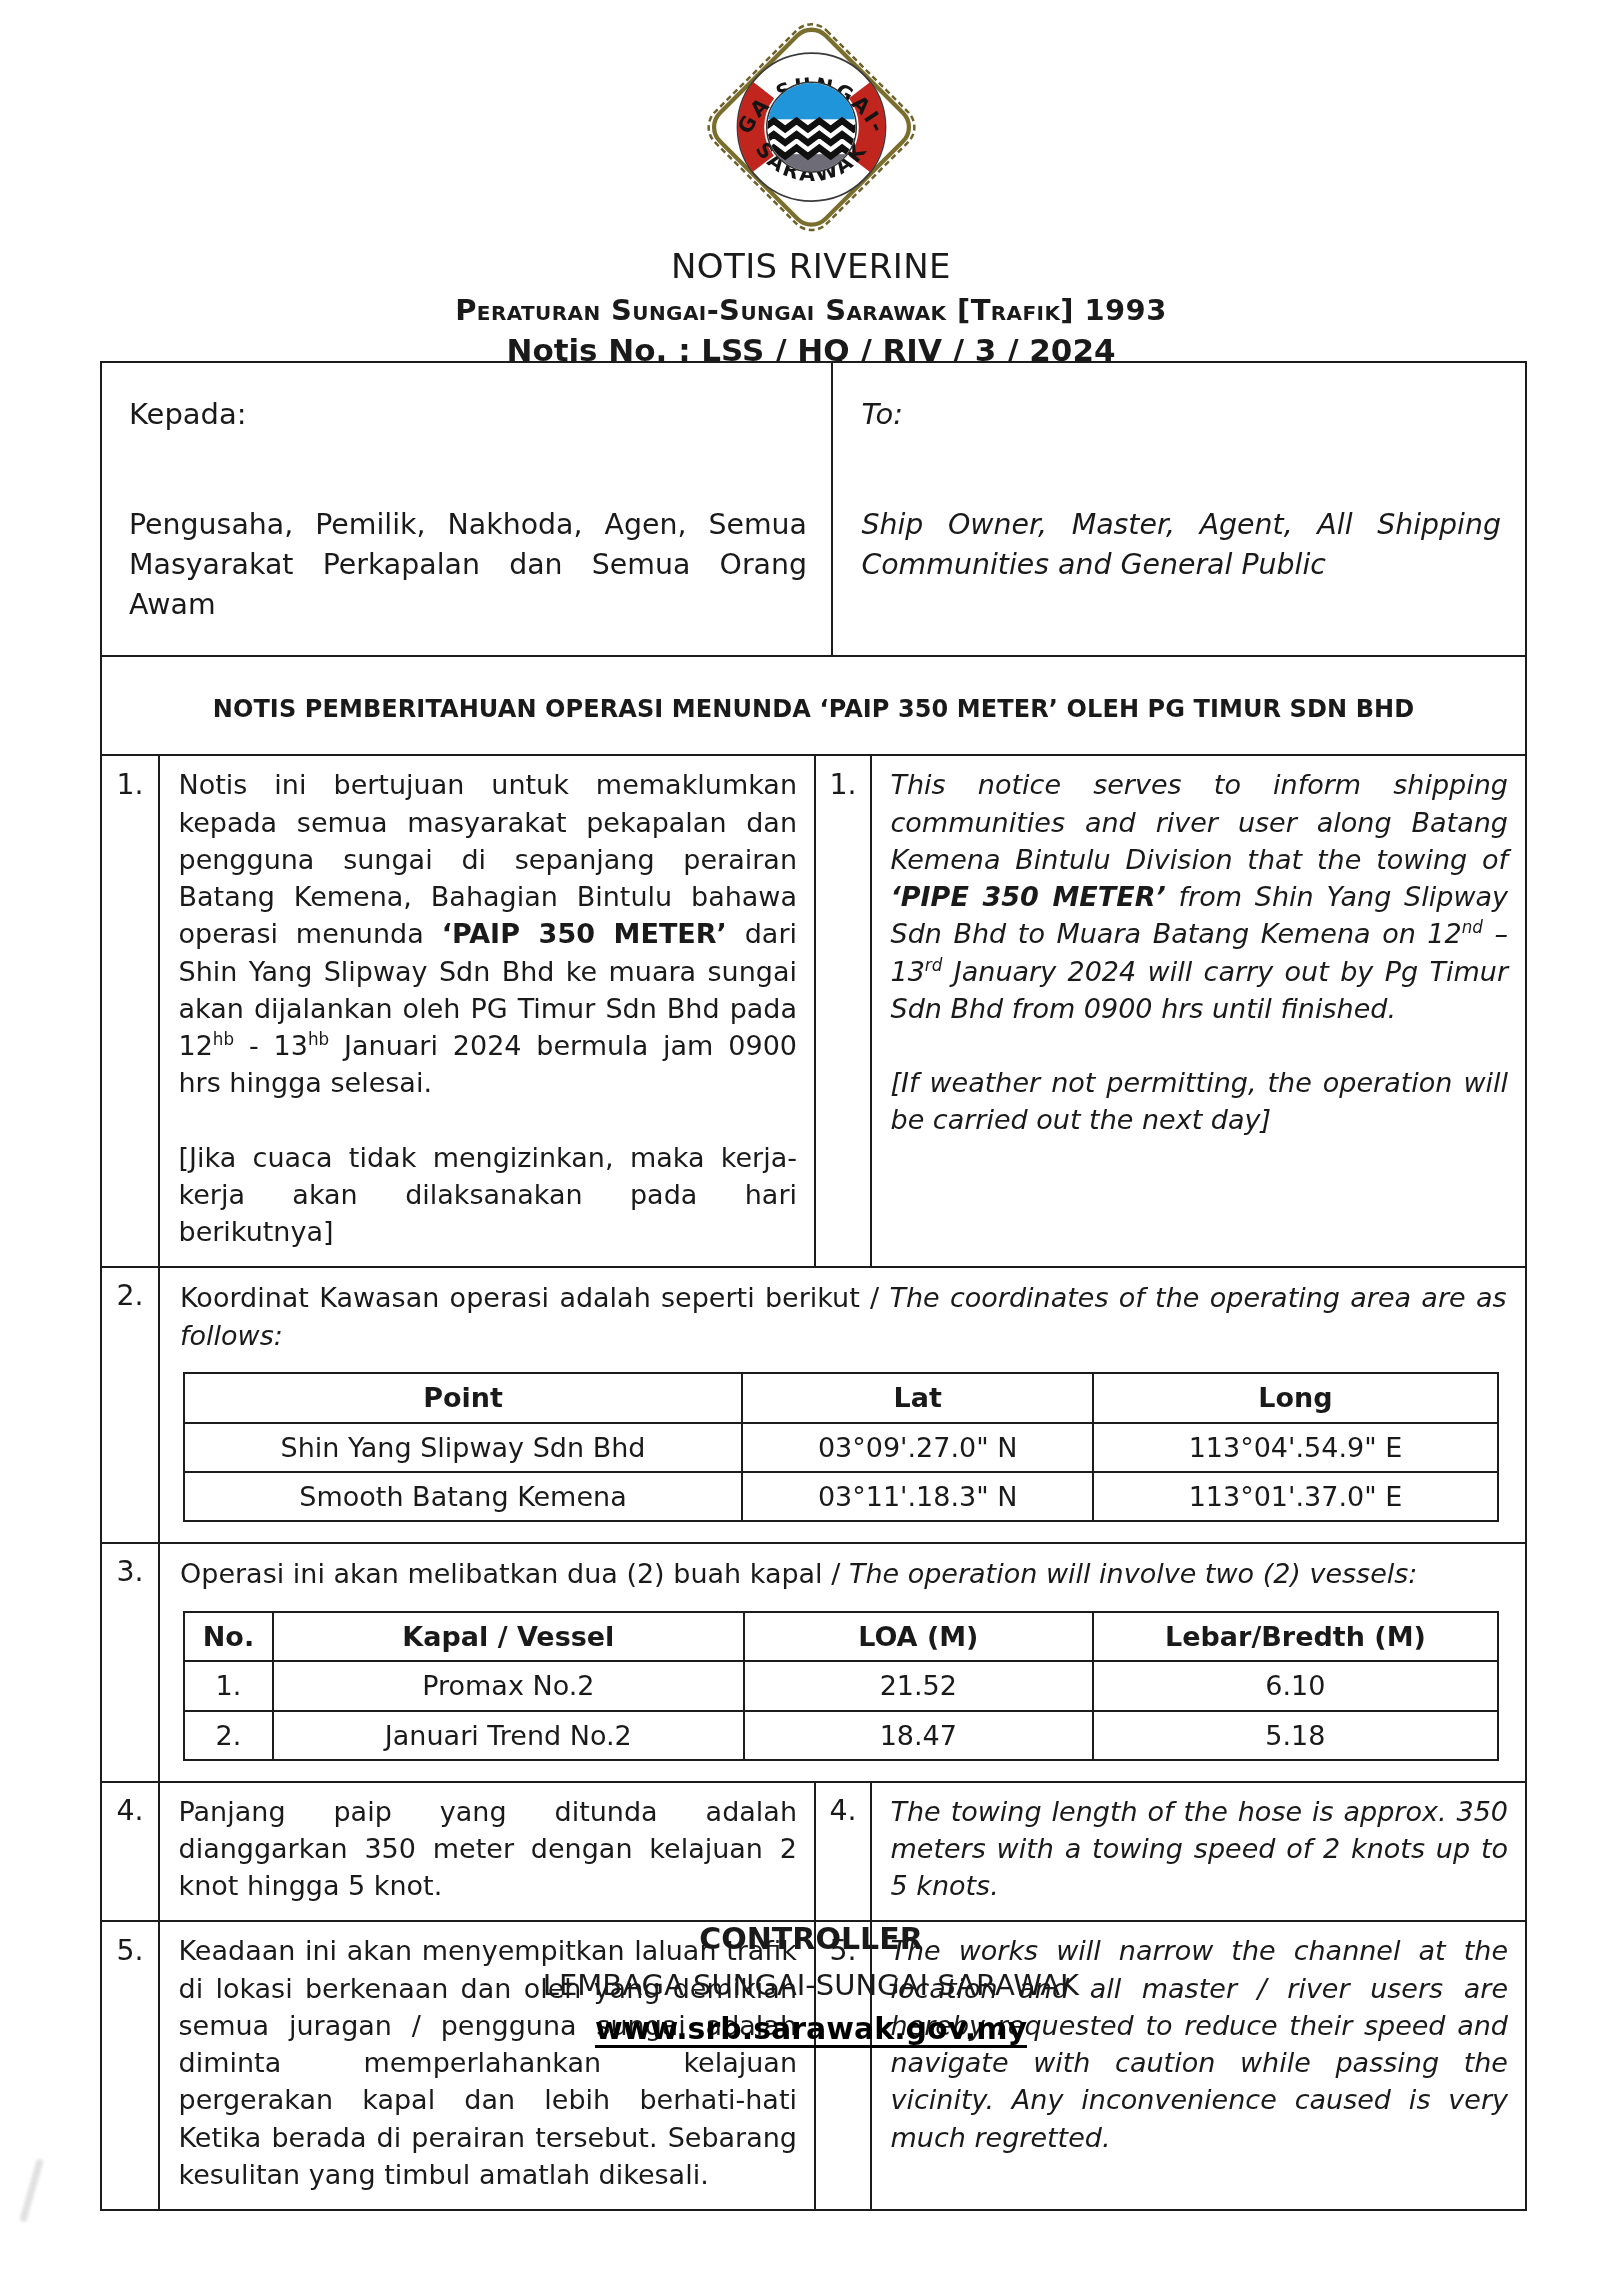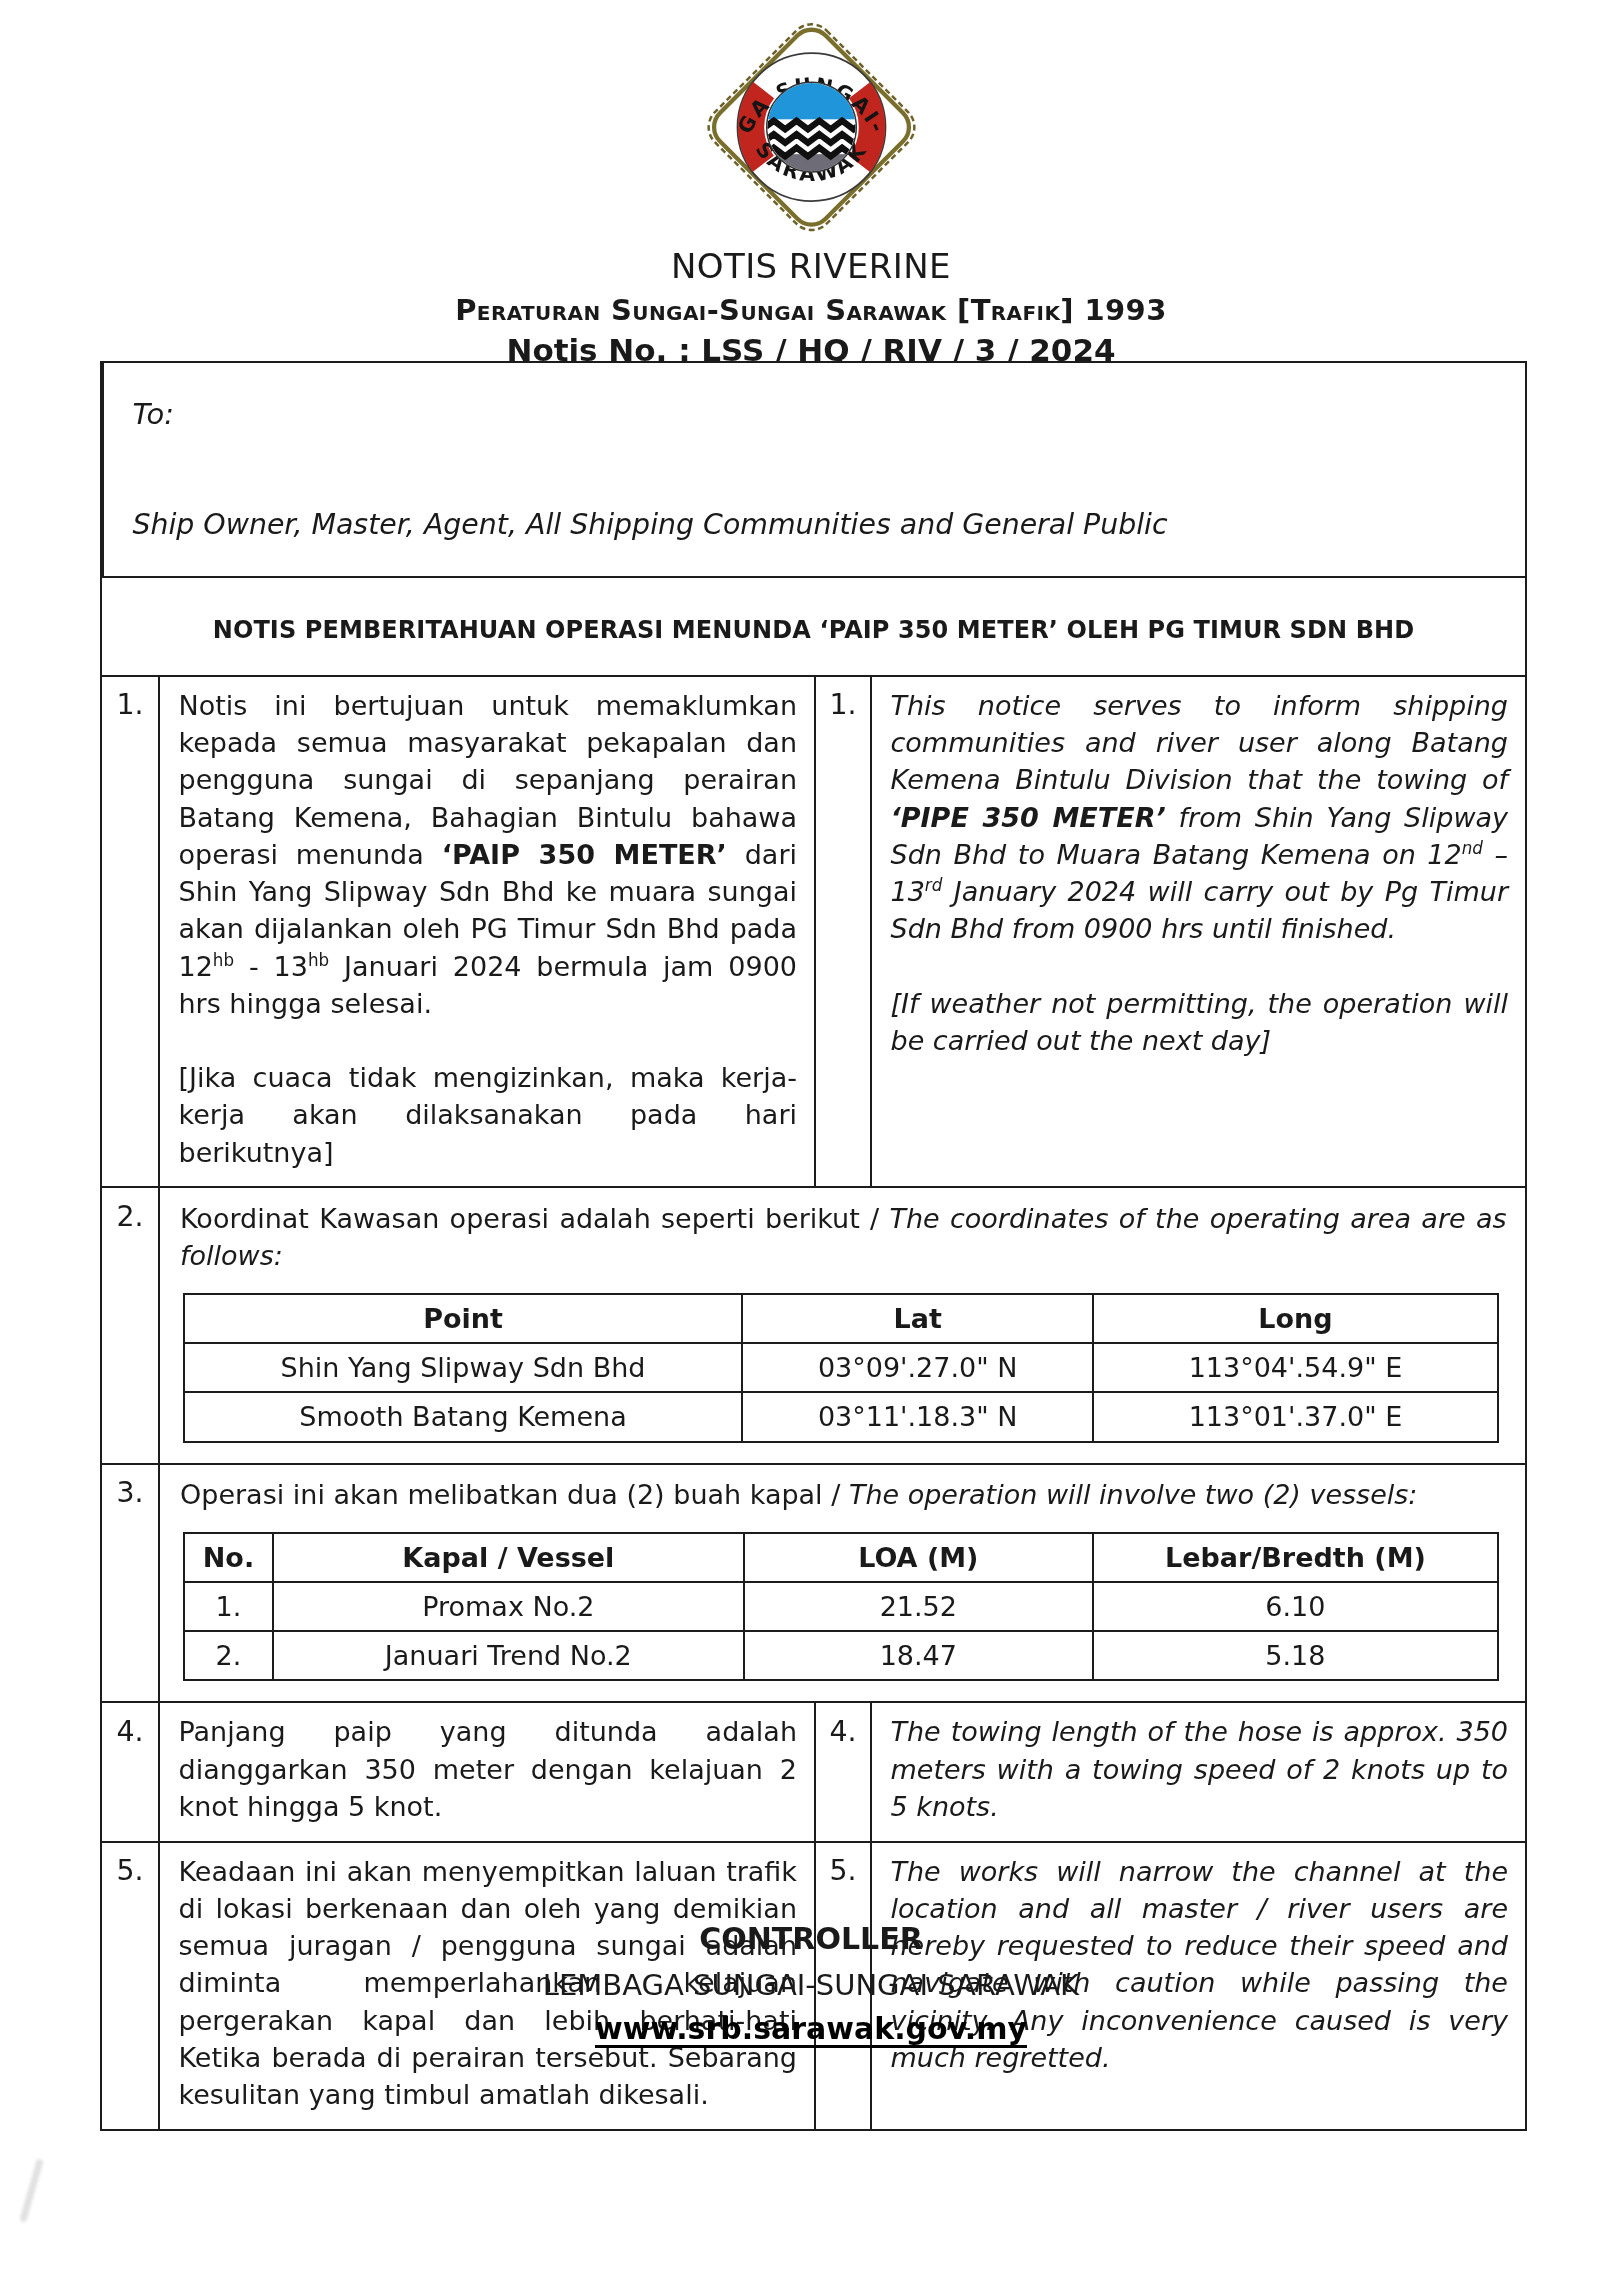--- a/index.html
+++ b/index.html
@@ -113,20 +113,24 @@
 
   <div class="hdr">
     <div class="title">NOTIS RIVERINE</div>
     <div class="subtitle">Peraturan Sungai-Sungai Sarawak [Trafik] 1993</div>
     <div class="notice-no">Notis No. : LSS / HQ / RIV / 3 / 2024</div>
   </div>
 
   <div class="doc">
 
     <div class="band">
+      <div class="cell rec-left">
+        <p class="rec-label">Kepada:</p>
+        <p class="rec-body">Pengusaha, Pemilik, Nakhoda, Agen, Semua Masyarakat Perkapalan dan Semua Orang Awam</p>
+      </div>
       <div class="cell rec-right">
         <p class="rec-label">To:</p>
         <p class="rec-body">Ship Owner, Master, Agent, All Shipping Communities and General Public</p>
       </div>
     </div>
 
     <div class="band heading-band">
       <div class="heading-cell">NOTIS PEMBERITAHUAN OPERASI MENUNDA ‘PAIP 350 METER’ OLEH PG TIMUR SDN BHD</div>
     </div>
 

